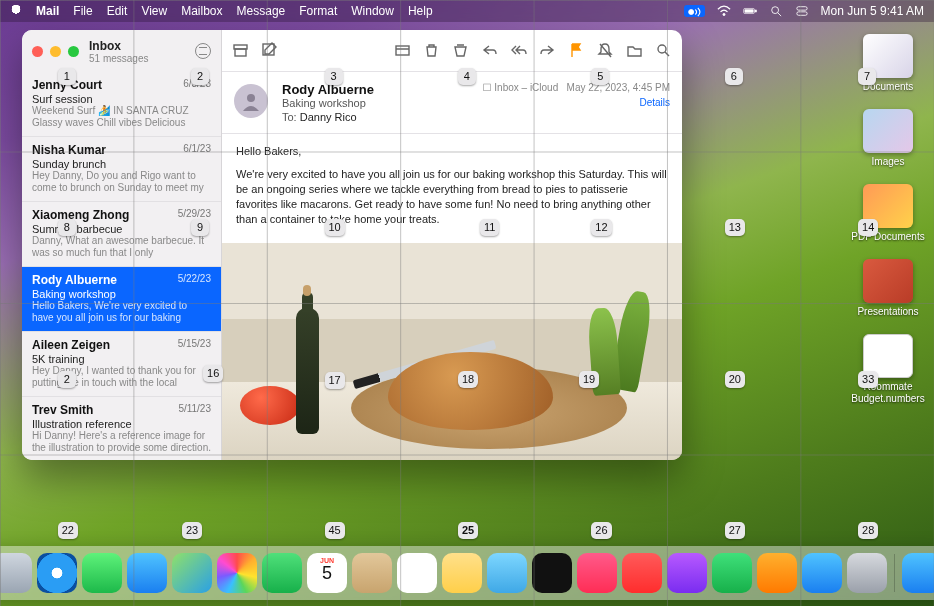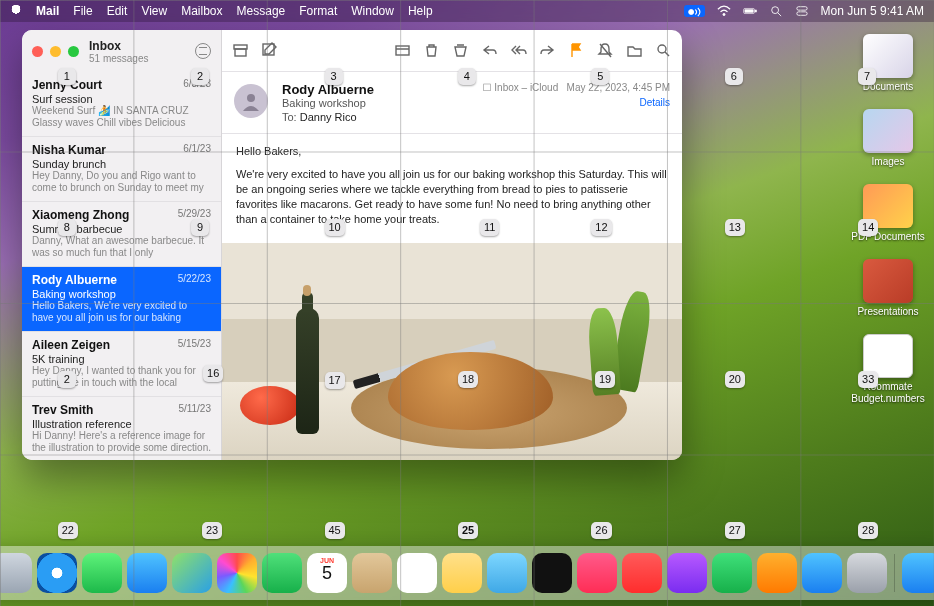--- a/index.html
+++ b/index.html
@@ -360,24 +360,24 @@
       <span class="gnum" style="left: 191.1px; top: 219.25px;">9</span>
       <span class="gnum" style="left: 324.5px; top: 219.25px;">10</span>
       <span class="gnum" style="left: 480px; top: 219.25px;">11</span>
       <span class="gnum" style="left: 591.3px; top: 219.25px;">12</span>
       <span class="gnum" style="left: 724.7px; top: 219.25px;">13</span>
       <span class="gnum" style="left: 858.1px; top: 219.25px;">14</span>
       <span class="gnum" style="left: 57.7px; top: 370.75px;">2</span>
       <span class="gnum" style="left: 191.1px; top: 365px; margin-left: 12px;">16</span>
       <span class="gnum" style="left: 324.5px; top: 372px;">17</span>
       <span class="gnum" style="left: 457.9px; top: 370.75px; border-radius: 6px;">18</span>
-      <span class="gnum" style="left: 595px; top: 370.75px;">19</span>
+      <span class="gnum" style="left: 579px; top: 370.75px;">19</span>
       <span class="gnum" style="left: 724.7px; top: 370.75px;">20</span>
       <span class="gnum" style="left: 858.1px; top: 370.75px;">33</span>
       <span class="gnum" style="left: 57.7px; top: 522.25px; text-align: center;">22</span>
-      <span class="gnum" style="left: 202px; top: 522.25px;">23</span>
+      <span class="gnum" style="left: 182px; top: 522.25px;">23</span>
       <span class="gnum" style="left: 324.5px; top: 522.25px;">45</span>
       <span class="gnum" style="left: 457.9px; top: 522.25px; font-weight: bold;">25</span>
       <span class="gnum" style="left: 591.3px; top: 522.25px;">26</span>
       <span class="gnum" style="left: 724.7px; top: 522.25px;">27</span>
       <span class="gnum" style="left: 858.1px; top: 522.25px;">28</span>
     </div>
 </div>
 
 </body></html>

